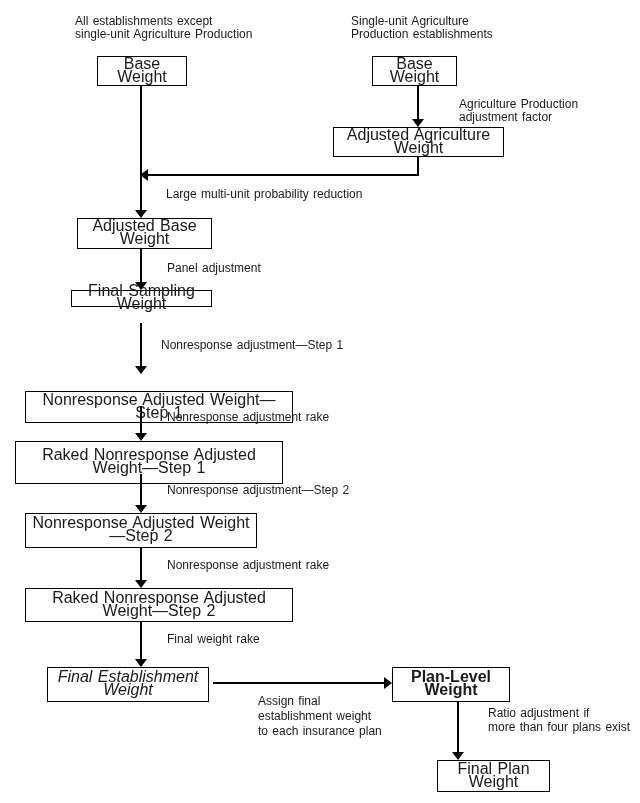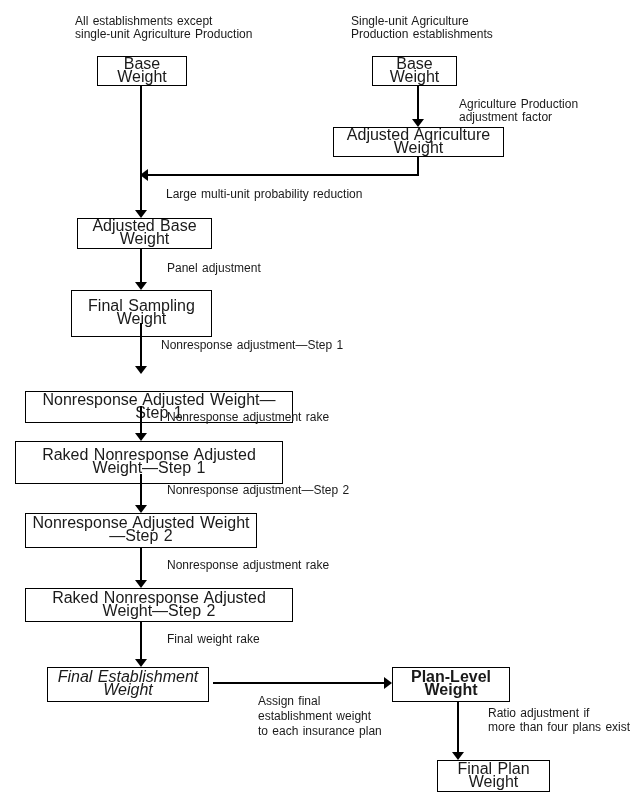--- a/index.html
+++ b/index.html
@@ -61,21 +61,21 @@
 
   <div class="note" style="left:75px; top:15px;">All establishments except
 single-unit Agriculture Production</div>
   <div class="note" style="left:351px; top:15px;">Single-unit Agriculture
 Production establishments</div>
 
   <div class="box" style="left:97px; top:56px; width:90px; height:30px;">Base Weight</div>
   <div class="box" style="left:372px; top:56px; width:85px; height:30px;">Base Weight</div>
   <div class="box" style="left:333px; top:127px; width:171px; height:30px;">Adjusted Agriculture Weight</div>
   <div class="box" style="left:77px; top:218px; width:135px; height:31px;">Adjusted Base Weight</div>
-  <div class="box" style="left:71px; top:290px; width:141px; height:47px;">Final Sampling Weight</div>
+  <div class="box" style="left:71px; top:290px; width:141px; height:17px;">Final Sampling Weight</div>
   <div class="box" style="left:25px; top:374px; width:268px; height:32px;margin-top:17px;">Nonresponse Adjusted Weight—Step 1</div>
   <div class="box" style="left:15px; top:441px; width:268px; height:43px;">Raked Nonresponse Adjusted Weight—Step 1</div>
   <div class="box" style="left:25px; top:513px; width:232px; height:35px;">Nonresponse Adjusted Weight—Step 2</div>
   <div class="box" style="left:25px; top:588px; width:268px; height:34px;">Raked Nonresponse Adjusted Weight—Step 2</div>
   <div class="box" style="left:47px; top:667px; width:162px; height:35px;font-style:italic;">Final Establishment Weight</div>
   <div class="box" style="left:392px; top:667px; width:118px; height:35px;font-weight:bold;">Plan-Level Weight</div>
   <div class="box" style="left:405px; top:760px; width:113px; height:32px;margin-left:32px;">Final Plan Weight</div>
 
   <div class="note" style="left:443px; top:98px;margin-left:16px;">Agriculture Production adjustment factor</div>
   <div class="note" style="left:166px; top:188px;">Large multi-unit probability reduction</div>

